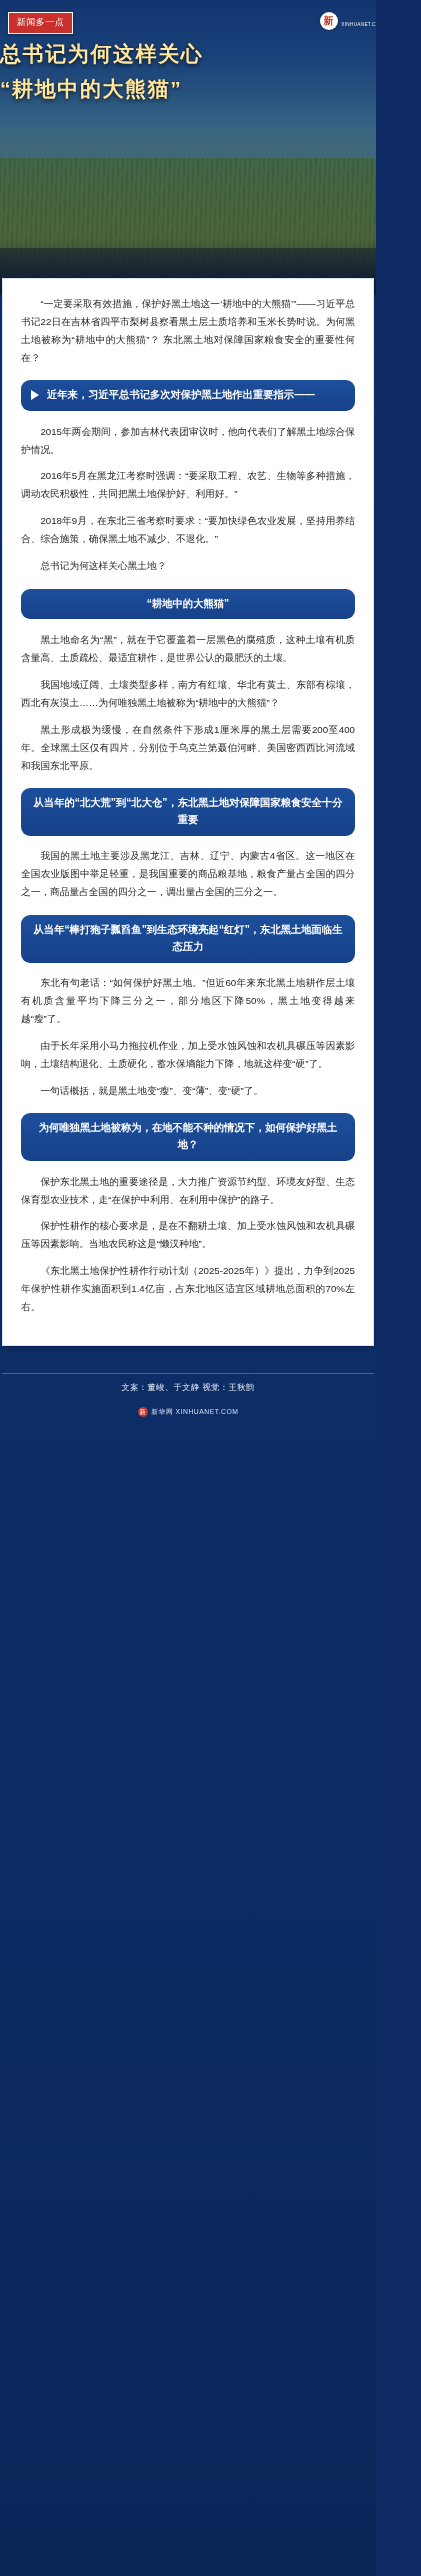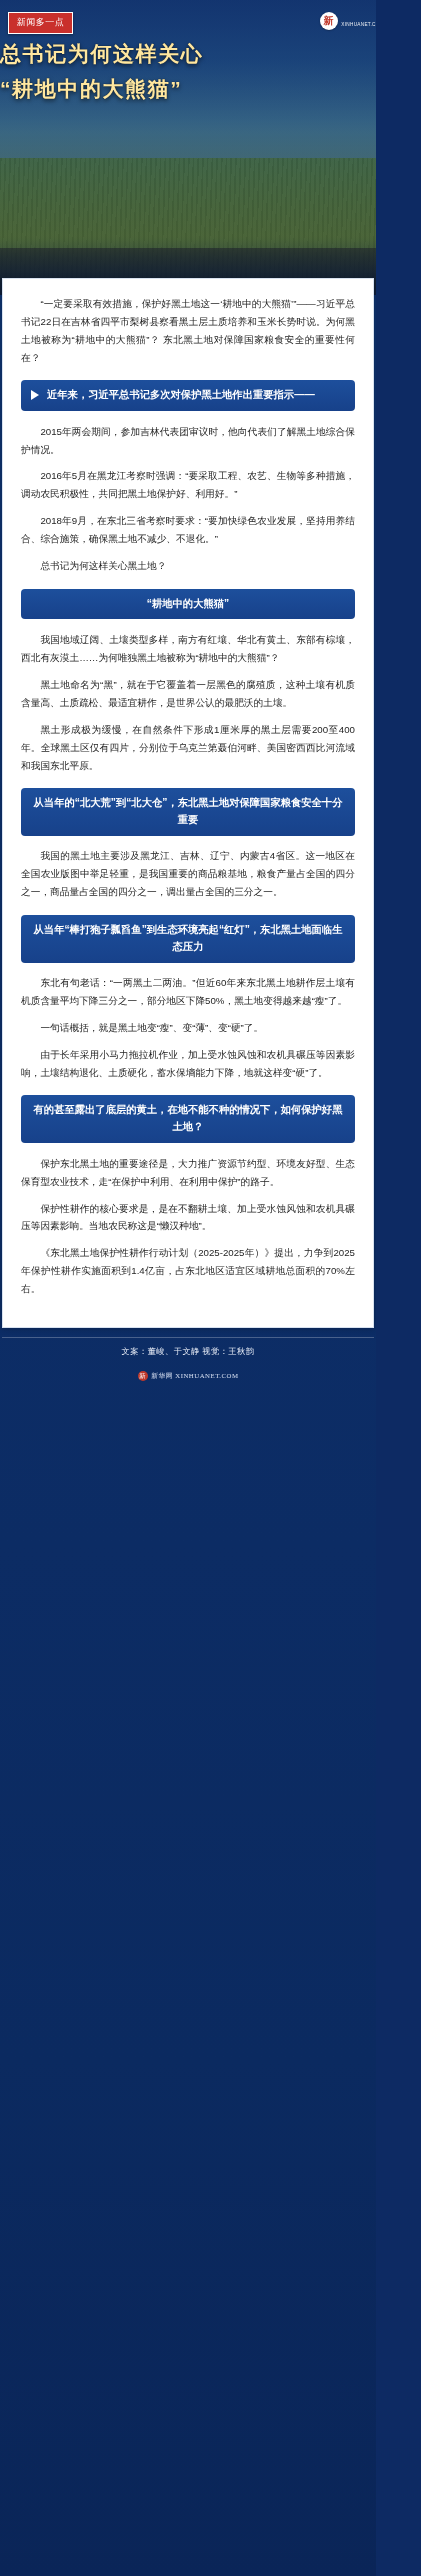--- a/index.html
+++ b/index.html
@@ -145,46 +145,45 @@
   
   .banner {
     position: relative;
     margin: 13.7px 0 11.6px 0;
     background: linear-gradient(180deg, #1d4f9c 0%, #17418a 100%);
     color: #ffffff;
     font-size: 10.3px;
     font-weight: bold;
     line-height: 1.65;
     padding: 6.8px 9.5px 6.8px 26px;
-    border-radius: 4px;
+    border-radius: 9px;
   }
   .banner .arrow {
     position: absolute;
     left: 9.5px; top: 50%;
     margin-top: -5.3px;
     width: 0; height: 0;
     border-left: 8px solid #ffffff;
     border-top: 5.3px solid transparent;
     border-bottom: 5.3px solid transparent;
   }
   .banner.center {
     text-align: center;
     padding: 6.8px 9.5px;
   }
 
   
   .footer {
     width: 372px;
-    margin: 9px auto 0 auto;
+    margin: 27px auto 0 auto;
     text-align: center;
     color: #e9eef8;
     font-size: 8.2px;
     letter-spacing: 0.5px;
     padding-bottom: 9.5px;
-    font-family: Liberation Serif, serif;
   }
   .footer-bar {
     width: 372px;
     margin: 0 auto;
     height: 0.5px;
     background: rgba(255,255,255,0.25);
     margin-bottom: 8.4px;
   }
   .footer-logo {
     margin-top: 13.7px;
@@ -245,35 +244,35 @@
       <span>近年来，习近平总书记多次对保护黑土地作出重要指示——</span>
     </div>
 
     <p class="para">2015年两会期间，参加吉林代表团审议时，他向代表们了解黑土地综合保护情况。</p>
     <p class="para">2016年5月在黑龙江考察时强调：“要采取工程、农艺、生物等多种措施，调动农民积极性，共同把黑土地保护好、利用好。”</p>
     <p class="para">2018年9月，在东北三省考察时要求：“要加快绿色农业发展，坚持用养结合、综合施策，确保黑土地不减少、不退化。”</p>
     <p class="para">总书记为何这样关心黑土地？</p>
 
     <div class="banner center">“耕地中的大熊猫”</div>
 
+    <p class="para">黑土地命名为“黑”，就在于它覆盖着一层黑色的腐殖质，这种土壤有机质含量高、土质疏松、最适宜耕作，是世界公认的最肥沃的土壤。</p>
     <p class="para">我国地域辽阔、土壤类型多样，南方有红壤、华北有黄土、东部有棕壤，西北有灰漠土……为何唯独黑土地被称为“耕地中的大熊猫”？</p>
-    <p class="para">黑土地命名为“黑”，就在于它覆盖着一层黑色的腐殖质，这种土壤有机质含量高、土质疏松、最适宜耕作，是世界公认的最肥沃的土壤。</p>
     <p class="para">黑土形成极为缓慢，在自然条件下形成1厘米厚的黑土层需要200至400年。全球黑土区仅有四片，分别位于乌克兰第聂伯河畔、美国密西西比河流域和我国东北平原。</p>
 
     <div class="banner center">从当年的“北大荒”到“北大仓”，东北黑土地对保障国家粮食安全十分重要</div>
 
     <p class="para">我国的黑土地主要涉及黑龙江、吉林、辽宁、内蒙古4省区。这一地区在全国农业版图中举足轻重，是我国重要的商品粮基地，粮食产量占全国的四分之一，商品量占全国的四分之一，调出量占全国的三分之一。</p>
 
     <div class="banner center">从当年“棒打狍子瓢舀鱼”到生态环境亮起“红灯”，东北黑土地面临生态压力</div>
 
-    <p class="para">东北有句老话：“一两黑土二两油。”但近60年来东北黑土地耕作层土壤有机质含量平均下降三分之一，部分地区下降50%，黑土地变得越来越“瘦”了。</p>
+    <p class="para">东北有句老话：“如何保护好黑土地。”但近60年来东北黑土地耕作层土壤有机质含量平均下降三分之一，部分地区下降50%，黑土地变得越来越“瘦”了。</p>
+    <p class="para">由于长年采用小马力拖拉机作业，加上受水蚀风蚀和农机具碾压等因素影响，土壤结构退化、土质硬化，蓄水保墒能力下降，地就这样变“硬”了。</p>
     <p class="para">一句话概括，就是黑土地变“瘦”、变“薄”、变“硬”了。</p>
-    <p class="para">由于长年采用小马力拖拉机作业，加上受水蚀风蚀和农机具碾压等因素影响，土壤结构退化、土质硬化，蓄水保墒能力下降，地就这样变“硬”了。</p>
-
-    <div class="banner center">有的甚至露出了底层的黄土，在地不能不种的情况下，如何保护好黑土地？</div>
+
+    <div class="banner center">为何唯独黑土地被称为，在地不能不种的情况下，如何保护好黑土地？</div>
 
     <p class="para">保护东北黑土地的重要途径是，大力推广资源节约型、环境友好型、生态保育型农业技术，走“在保护中利用、在利用中保护”的路子。</p>
     <p class="para">保护性耕作的核心要求是，是在不翻耕土壤、加上受水蚀风蚀和农机具碾压等因素影响。当地农民称这是“懒汉种地”。</p>
     <p class="para">《东北黑土地保护性耕作行动计划（2025-2025年）》提出，力争到2025年保护性耕作实施面积到1.4亿亩，占东北地区适宜区域耕地总面积的70%左右。</p>
 
   </div>
 
   <div class="footer">
     <div class="footer-bar"></div>
     <div>文案：董峻、于文静    视觉：王秋韵</div>

